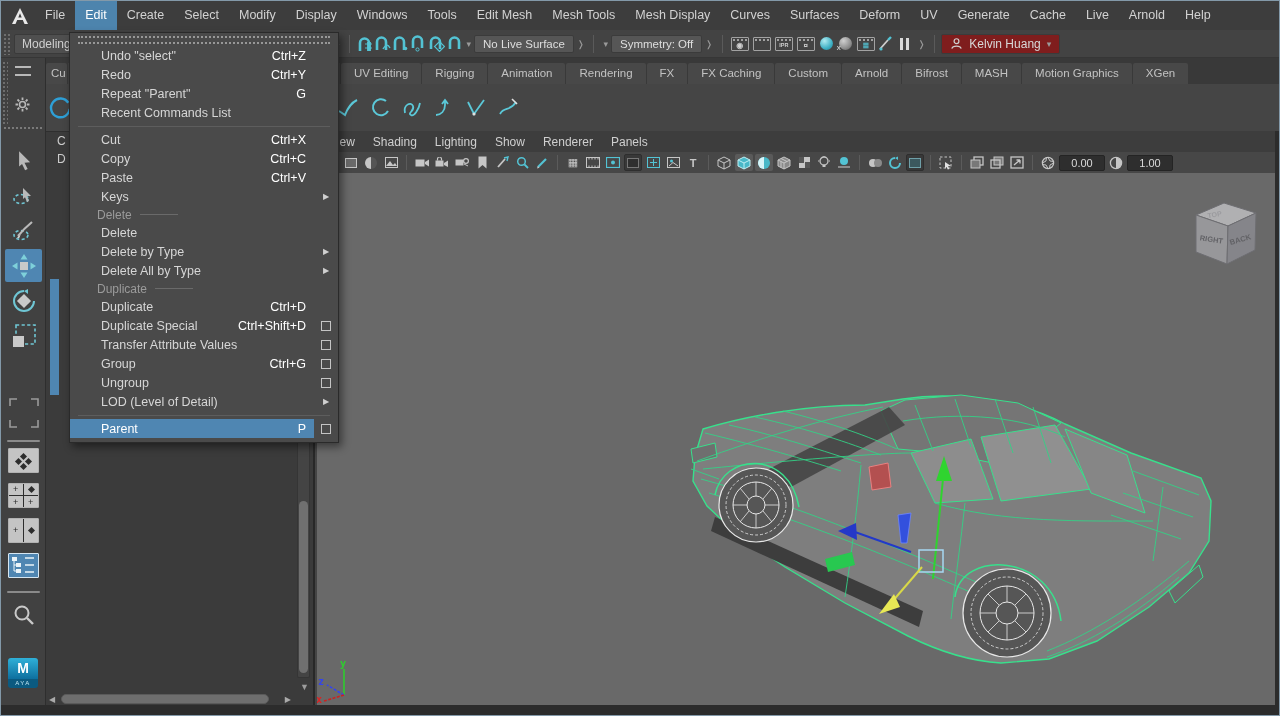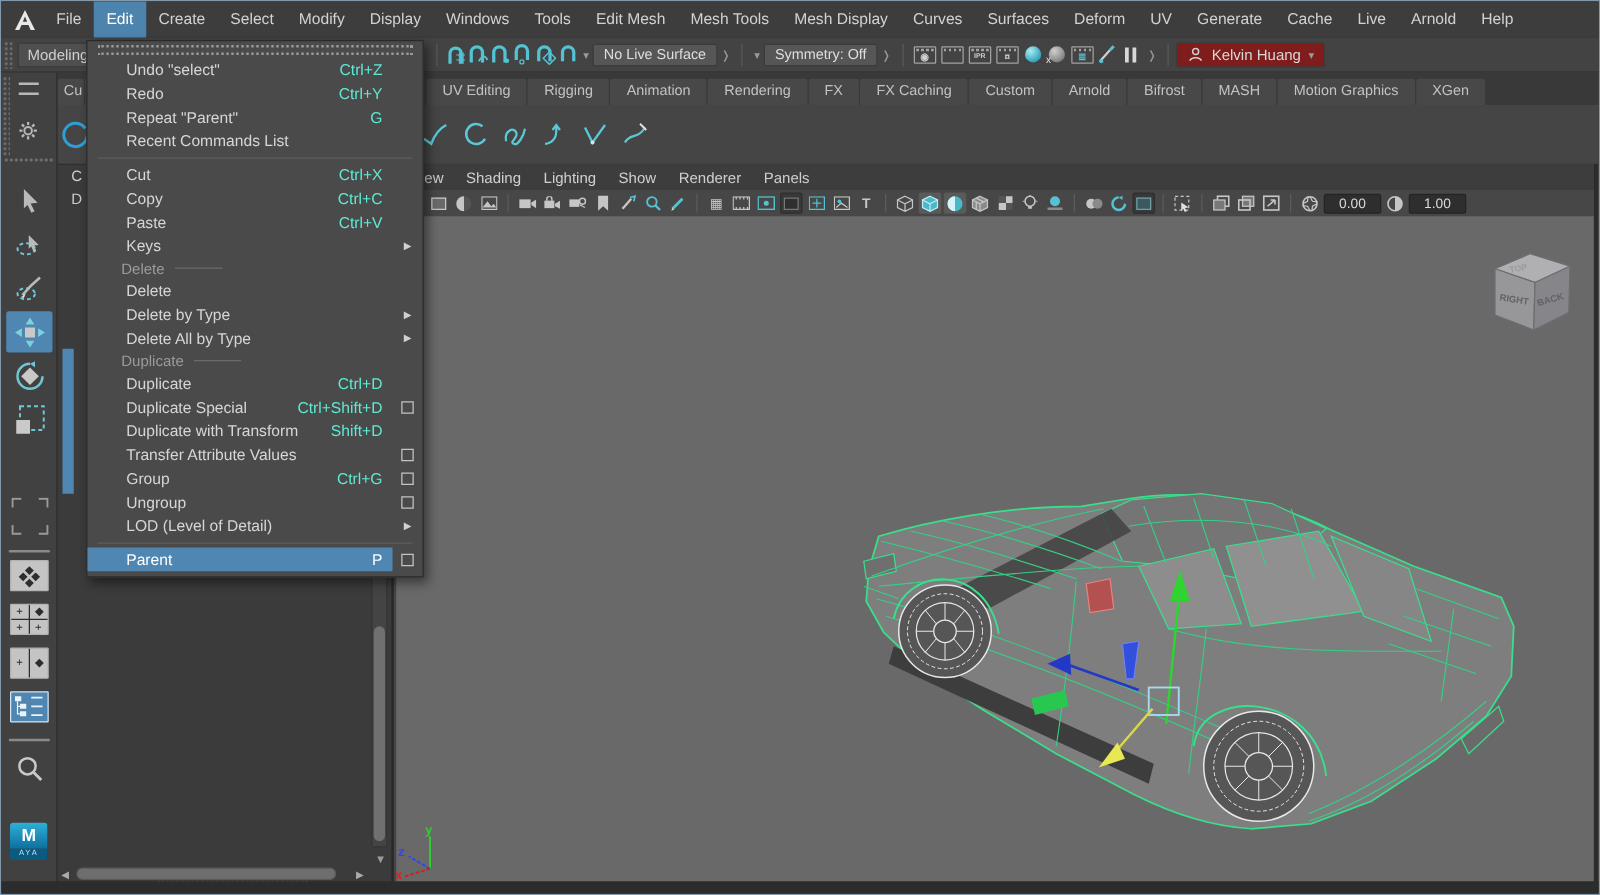--- a/index.html
+++ b/index.html
@@ -71,21 +71,21 @@
   .ol-dots { position:absolute; left:80px; width:120px; bottom:-1px; border-top:2px dotted #7a7a7a; }
 
   
   .editmenu { position:absolute; left:68px; top:31px; width:270px; background:#4a4a4a; border:1px solid #2a2a2a; box-shadow:3px 4px 8px rgba(0,0,0,.45); z-index:60; padding-bottom:4px; }
   .tear { height:8px; margin:3px 8px 2px; border-top:2px dotted #989898; border-bottom:2px dotted #989898; }
   .mi { display:flex; height:19px; align-items:stretch; }
   .mi-main { flex:1; display:flex; align-items:center; padding-left:31px; padding-right:8px; }
   .mi-main.hl { background:#4f86b2; }
   .mi-main.hl .mi-label, .mi-main.hl .mi-sc { color:#ffffff; }
   .mi-label { flex:1; font-size:12.5px; color:#d6d6d6; white-space:nowrap; }
-  .mi-sc { font-size:12.5px; color:#5eead4; white-space:nowrap; }
+  .mi-sc { font-size:12.5px; color:#ffffff; white-space:nowrap; }
   .mi-opt { width:24px; display:flex; align-items:center; justify-content:center; }
   .obox { width:10px; height:10px; border:1px solid #c4c4c4; }
   .subarrow { color:#d0d0d0; font-size:8px; }
   .mh { height:17px; display:flex; align-items:center; gap:8px; padding-left:27px; }
   .mh span { font-size:12px; color:#9b9b9b; white-space:nowrap; }
   .mh i { width:38px; height:1px; background:#6a6a6a; }
   .msep { height:8px; position:relative; }
   .msep::after { content:""; position:absolute; left:8px; right:8px; top:4px; height:1px; background:#5d5d5d; }
 
   
@@ -830,27 +830,20 @@
       <div class="mi-main">
           <span class="mi-label">Duplicate Special</span>
           <span class="mi-sc">Ctrl+Shift+D</span>
         </div>
         <div class="mi-opt">
           <span class="obox"></span>
         </div>
     </div>
     <div class="mi">
       <div class="mi-main">
-          <span class="mi-label">Duplicate with Transform</span>
-          <span class="mi-sc">Shift+D</span>
-        </div>
-        <div class="mi-opt"></div>
-    </div>
-    <div class="mi">
-      <div class="mi-main">
           <span class="mi-label">Transfer Attribute Values</span>
           <span class="mi-sc"></span>
         </div>
         <div class="mi-opt">
           <span class="obox"></span>
         </div>
     </div>
 
 
     <div class="mi">

